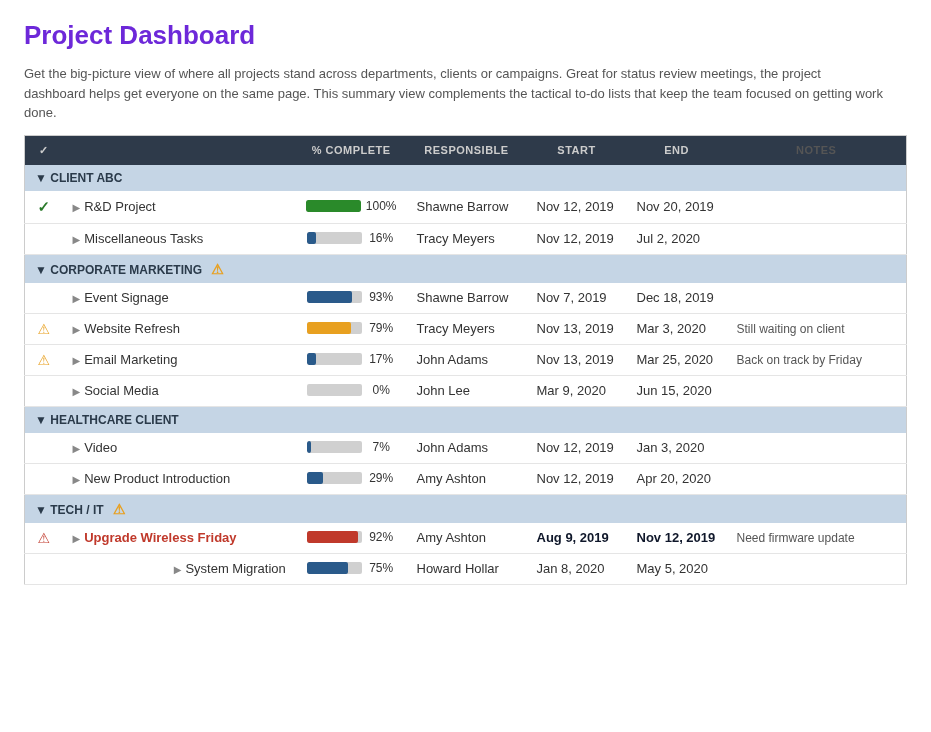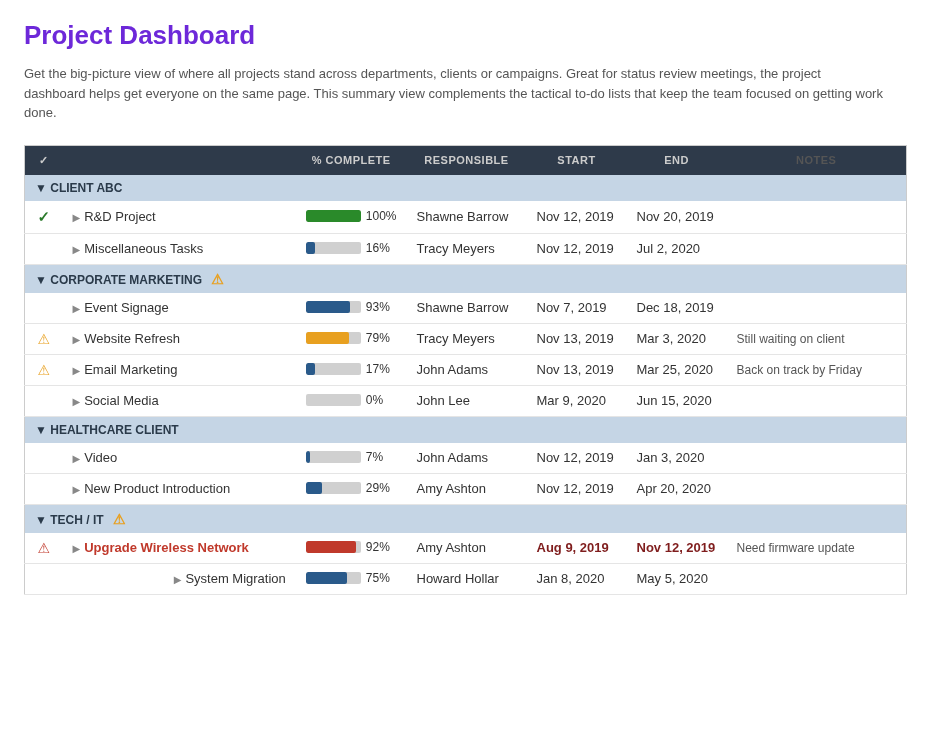--- a/index.html
+++ b/index.html
@@ -13,21 +13,21 @@
     h1 {
       font-size: 26px;
       font-weight: 700;
       color: #6d28d9;
       margin-bottom: 13px;
     }
     .description {
       font-size: 13px;
       color: #555;
       line-height: 1.5;
-      margin-bottom: 22px;
+      margin-bottom: 12px;
       max-width: 860px;
     }
     .dashboard-table {
       width: 100%;
       border-collapse: collapse;
       border: 1px solid #ccc;
     }
     .dashboard-table thead tr {
       background: #2e3a4a;
       color: #ccc;
@@ -60,21 +60,21 @@
     }
     .project-name {
       font-size: 13px;
       color: #333;
     }
     .project-name.overdue {
       color: #c0392b;
       font-weight: 600;
     }
     .check-col { text-align: center; width: 38px; }
-    .pct-col { width: 100px; white-space: nowrap; }
+    .pct-col { width: 100px; white-space: nowrap; text-align: center; }
     .responsible-col { width: 120px; }
     .start-col { width: 100px; }
     .end-col { width: 100px; }
     .notes-col { width: 180px; font-size: 12px; color: #555; }
 
     .progress-bar-wrap {
       display: inline-flex;
       align-items: center;
       gap: 5px;
     }
@@ -94,21 +94,21 @@
       font-size: 12px;
       color: #333;
       min-width: 28px;
     }
     .check-icon { color: #2a7a2a; font-size: 15px; font-weight: 700; }
     .warning-icon { color: #e8a020; font-size: 14px; }
     .warning-icon-red { color: #c0392b; font-size: 14px; }
 
     .arrow-icon { color: #888; font-size: 10px; margin-right: 4px; }
 
-    .date-overdue { color: #7f1d1d; font-weight: 600; text-align: right; }
+    .date-overdue { color: #0f172a; font-weight: 600; text-align: right; }
 
     .group-icon { margin-left: 6px; }
   </style>
 </head>
 <body>
 
 <h1>Project Dashboard</h1>
 <p class="description">Get the big-picture view of where all projects stand across departments, clients or campaigns. Great for status review meetings, the project dashboard helps get everyone on the same page. This summary view complements the tactical to-do lists that keep the team focused on getting work done.</p>
 
 <table class="dashboard-table">
@@ -253,21 +253,21 @@
         <td class="responsible-col"><span>Amy Ashton</span></td>
         <td class="start-col"><span class="">Nov 12, 2019</span></td>
         <td class="end-col"><span class="">Apr 20, 2020</span></td>
         <td class="notes-col"><span></span></td>
       </tr>
       <tr class="group-row">
         <td colspan="7"><span style="cursor:pointer;">▼</span> TECH / IT <span class="warning-icon group-icon">⚠</span></td>
       </tr>
       <tr class="data-row">
         <td class="check-col"><span class="warning-icon-red">⚠</span></td>
-        <td style="cursor: pointer;"><span class="arrow-icon">▶</span><span class="project-name overdue">Upgrade Wireless Network</span></td>
+        <td style="cursor: pointer;"><span class="arrow-icon">▶</span><span class="project-name overdue">Upgrade Wireless Friday</span></td>
         <td class="pct-col">
       <div class="progress-bar-wrap">
         <div class="progress-bar-bg">
           <div class="progress-bar-fill" style="width:92%; background:#c0392b;"></div>
         </div>
         <span class="pct-label">92%</span>
       </div></td>
         <td class="responsible-col"><span>Amy Ashton</span></td>
         <td class="start-col"><span class="date-overdue">Aug 9, 2019</span></td>
         <td class="end-col"><span class="date-overdue">Nov 12, 2019</span></td>

